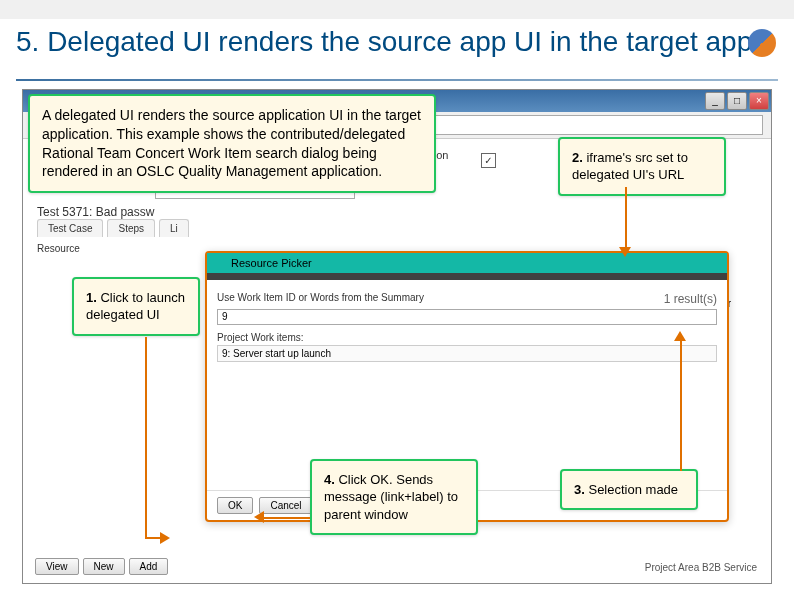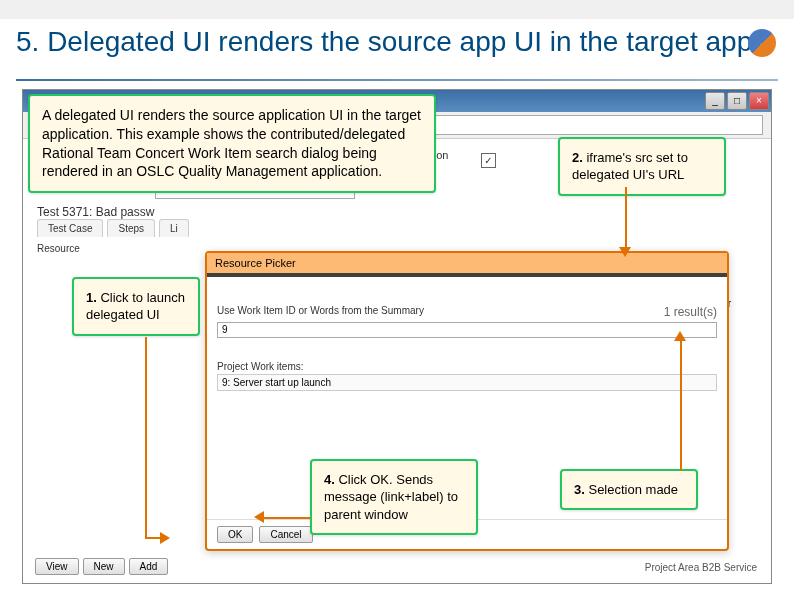--- a/index.html
+++ b/index.html
@@ -15,24 +15,24 @@
 .addr{flex:1;height:18px;background:#fff;border:1px solid #aaa;font-size:10px;padding:0 4px;display:flex;align-items:center;color:#444}
 .content-area{padding:10px 14px;font-size:11px;color:#333}
 .row{display:flex;align-items:center;margin-bottom:6px;gap:8px}
 .lbl{width:110px;font-size:11px;color:#333}
 .field{height:16px;background:#fff;border:1px solid #aaa;font-size:10px;padding:1px 4px;color:#555}
 .checkbox{width:13px;height:13px;border:1px solid #666;background:#fff;display:inline-flex;align-items:center;justify-content:center;font-size:10px}
 .test-title{font-weight:normal;font-size:12px;margin-top:6px}
 .tabs{display:flex;gap:4px;}
 .tab{background:#f4f4f4;border:1px solid #ccc;border-bottom:none;padding:3px 10px;font-size:10px;border-radius:3px 3px 0 0}
 .dialog-box{position:absolute;top:232px;left:205px;width:520px;border:2px solid #e07000;border-radius:4px;background:#fff;box-shadow:0 2px 8px rgba(0,0,0,0.2)}
-.dialog-header{background:#fdba74;padding:4px 8px;font-size:11px;border-bottom:4px solid #404040}
+.dialog-header{background:#14b8a6;padding:4px 24px;font-size:11px;border-bottom:7px solid #404040}
 .dialog-body{padding:8px 10px;font-size:10px}
 .dialog-input{width:100%;height:16px;border:1px solid #aaa;margin:3px 0;font-size:10px;padding:1px 4px;box-sizing:border-box}
-.dialog-label{font-size:10px;color:#333;margin-top:20px}
+.dialog-label{font-size:10px;color:#333;margin-top:4px}
 .result-row{border:1px solid #ccc;padding:2px 4px;font-size:10px;background:#fafafa;margin-top:2px}
 .dialog-footer{padding:6px 10px;border-top:1px solid #ddd;display:flex;gap:6px}
 .btn{background:linear-gradient(to bottom,#fafafa,#e0e0e0);border:1px solid #999;padding:2px 10px;font-size:10px;border-radius:2px}
 .bottom-btns{position:absolute;bottom:8px;left:12px;display:flex;gap:4px}
 .callout{position:absolute;background:#fff9e6;border:2px solid #22c55e;border-radius:4px;padding:10px 12px;font-size:13px;line-height:1.35;box-shadow:0 1px 3px rgba(0,0,0,0.15)}
 .callout-main{top:75px;left:28px;width:380px;font-size:14px}
 .callout-1{top:258px;left:72px;width:100px}
 .callout-2{top:118px;left:558px;width:140px}
 .callout-3{top:450px;left:560px;width:110px}
 .callout-4{top:440px;left:310px;width:140px}

